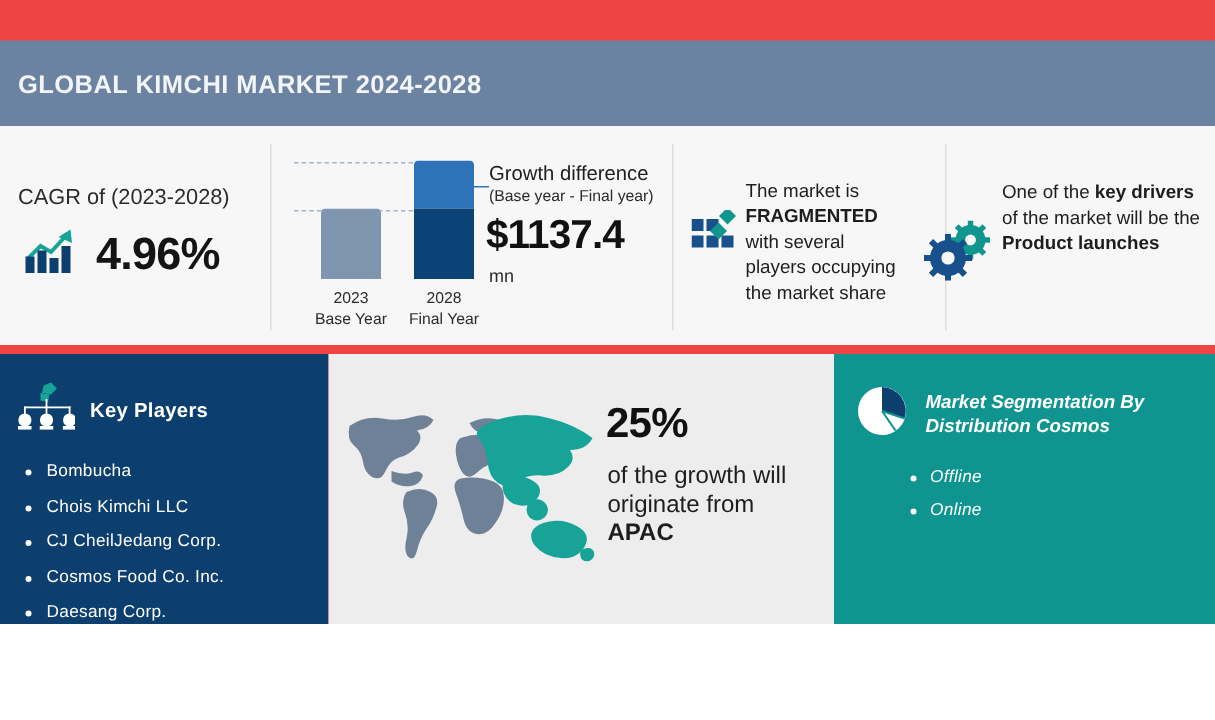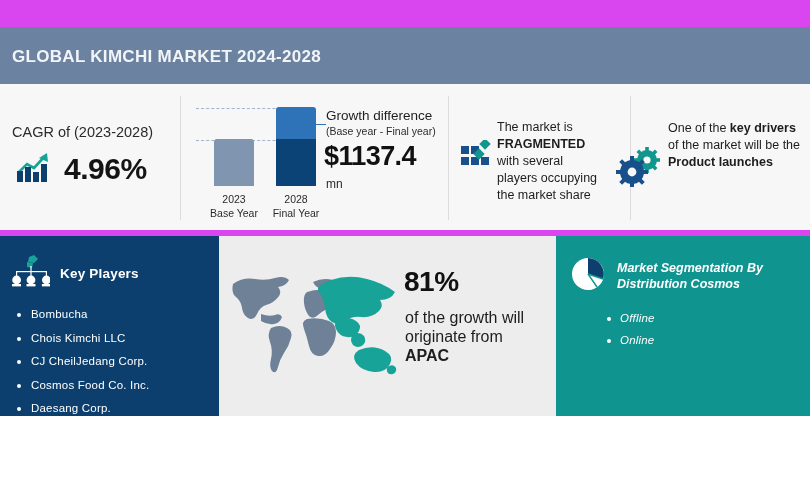--- a/index.html
+++ b/index.html
@@ -2,21 +2,21 @@
 <html><head>
 <meta charset="utf-8">
 <style>
   html,body{margin:0;padding:0;}
   body{
     width:810px;height:480px;overflow:hidden;
     background:#ffffff;
     font-family:"Liberation Sans", sans-serif;
     position:relative;
   }
-  .stage{position:absolute;left:0;top:0;width:810px;height:480px;background:#d946ef;}
+  .stage{position:absolute;left:0;top:0;width:810px;height:480px;background:#ef4444;}
 
   
   .header-band{
     position:absolute;left:0;top:27px;width:810px;height:57px;
     background:#6b82a0;
   }
   .header-band:after{
     content:"";position:absolute;right:0;bottom:-9px;
     border-left:10px solid #6b82a0;
     border-bottom:9px solid transparent;
@@ -261,21 +261,21 @@
         </g>
         <g fill="#17a398">
           <path d="M104 18 q18 -6 36 -1 q16 4 28 13 q-4 8 -15 8 q4 6 -1 11 q-7 7 -18 6 q-9 -1 -16 4 q-7 5 -13 1 q-6 -4 -7 -14 q-1 -10 -6 -16 q-5 -6 12 -12 z"></path>
           <path d="M112 56 q10 -2 17 3 q6 4 3 10 q-4 7 -12 6 q-8 -1 -11 -8 q-3 -7 3 -11 z"></path>
           <path d="M126 72 q7 -3 11 2 q3 5 -1 9 q-5 4 -10 0 q-4 -5 0 -11 z"></path>
           <path d="M132 88 q14 -6 26 1 q9 5 5 13 q-5 9 -16 8 q-12 -1 -18 -9 q-5 -8 3 -13 z"></path>
           <path d="M162 104 q5 -2 7 2 q1 4 -3 6 q-5 1 -6 -3 q-1 -4 2 -5 z"></path>
         </g>
       </svg>
     </span>
-    <div class="map-pct">81%</div>
+    <div class="map-pct">25%</div>
     <div class="map-desc">
       <span>of the growth will</span><br>
       <span>originate from</span><br>
       <b>APAC</b>
     </div>
   </div>
 
   <div class="panel-seg">
     <div class="seg-head">
       <span>

